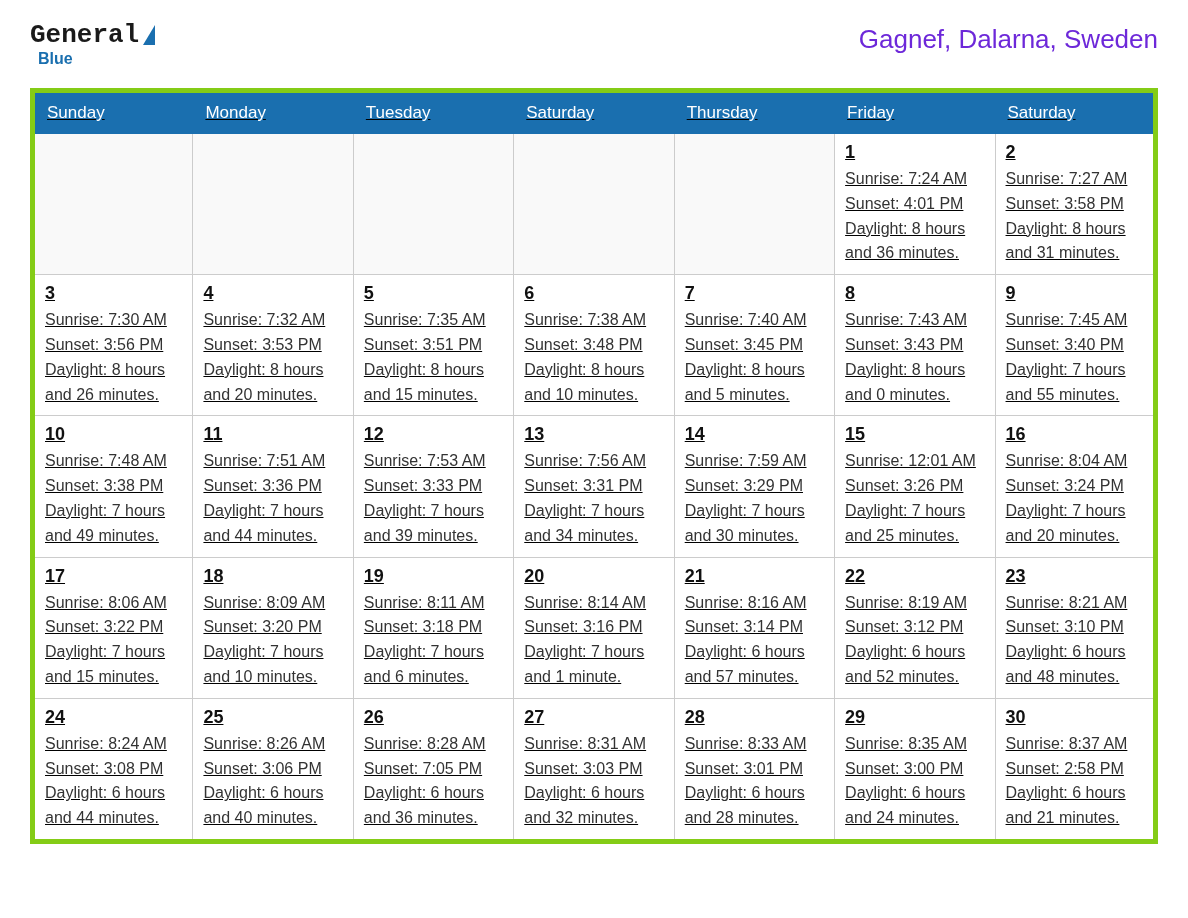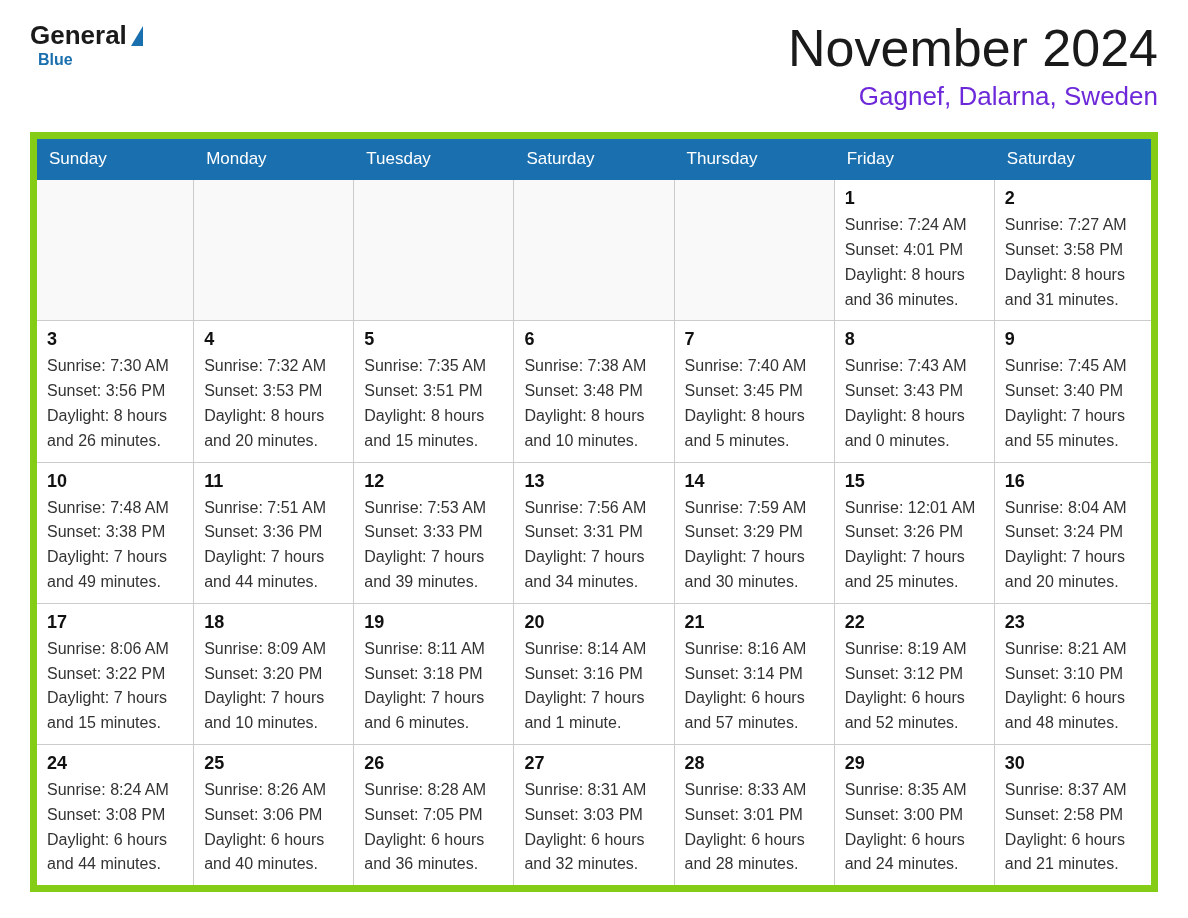--- a/index.html
+++ b/index.html
@@ -21,20 +21,21 @@
       flex-direction: column;
       align-items: flex-start;
     }
     .logo-text {
       font-size: 26px;
       font-weight: bold;
       color: #1a1a1a;
       display: flex;
       align-items: center;
       gap: 2px;
+      font-family: Liberation Mono, monospace;
     }
     .logo-general { color: #1a1a1a; }
     .logo-triangle {
       width: 0;
       height: 0;
       border-left: 12px solid transparent;
       border-right: 0px solid transparent;
       border-bottom: 20px solid #1a6faf;
       display: inline-block;
       margin-left: 2px;
@@ -56,21 +57,22 @@
     }
     .location-title {
       font-size: 26px;
       color: #6d28d9;
       font-weight: normal;
       margin-top: 4px;
     }
     .calendar {
       width: 100%;
       border-collapse: collapse;
-      border: 7px solid #84cc16;
+      border: 5px solid #84cc16;
+      text-decoration: underline;
     }
     .calendar th {
       background-color: #1a6faf;
       color: #fff;
       font-size: 17px;
       font-weight: normal;
       padding: 10px 12px;
       text-align: left;
       border: 1px solid #1a6faf;
     }
@@ -109,21 +111,20 @@
   <div class="logo">
     <div class="logo-text">
       <span class="logo-general">General</span>
         <span class="logo-triangle"></span>
     </div>
     <div style="margin-left:4px;">
       <span class="logo-blue">Blue</span>
     </div>
   </div>
   <div class="title-block">
-    <div class="month-title">November 2024</div>
     <div class="location-title">Gagnef, Dalarna, Sweden</div>
   </div>
 </div>
 
 <table class="calendar">
   <thead>
     <tr>
     <th>Sunday</th>
         <th>Monday</th>
         <th>Tuesday</th>

